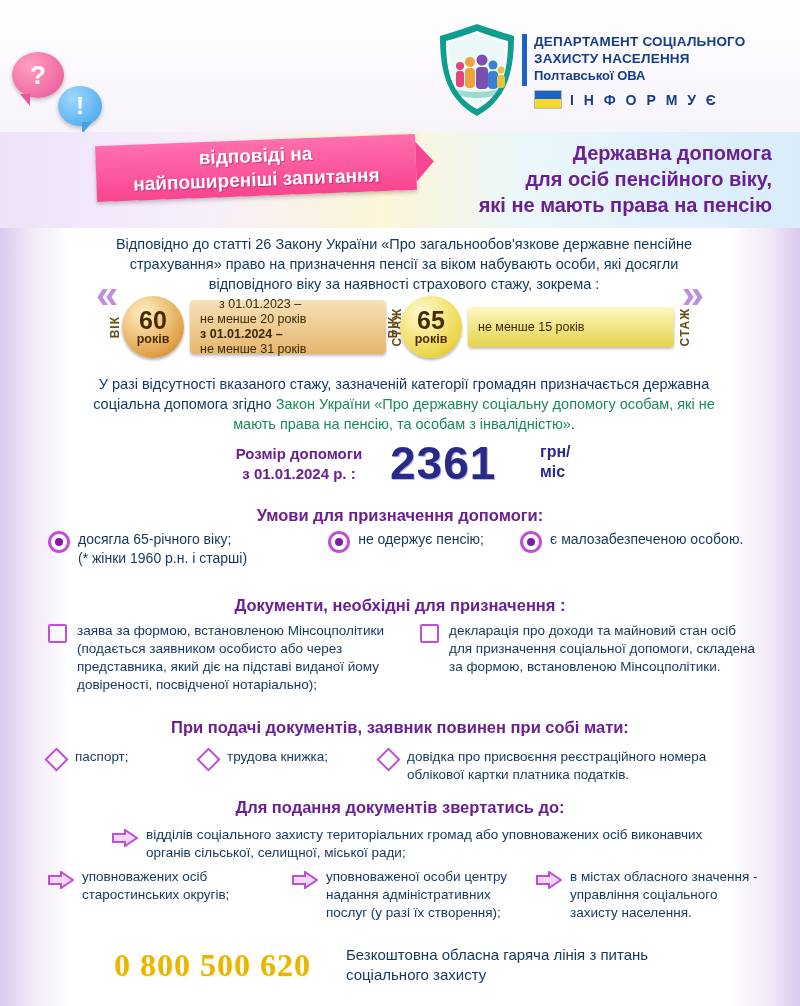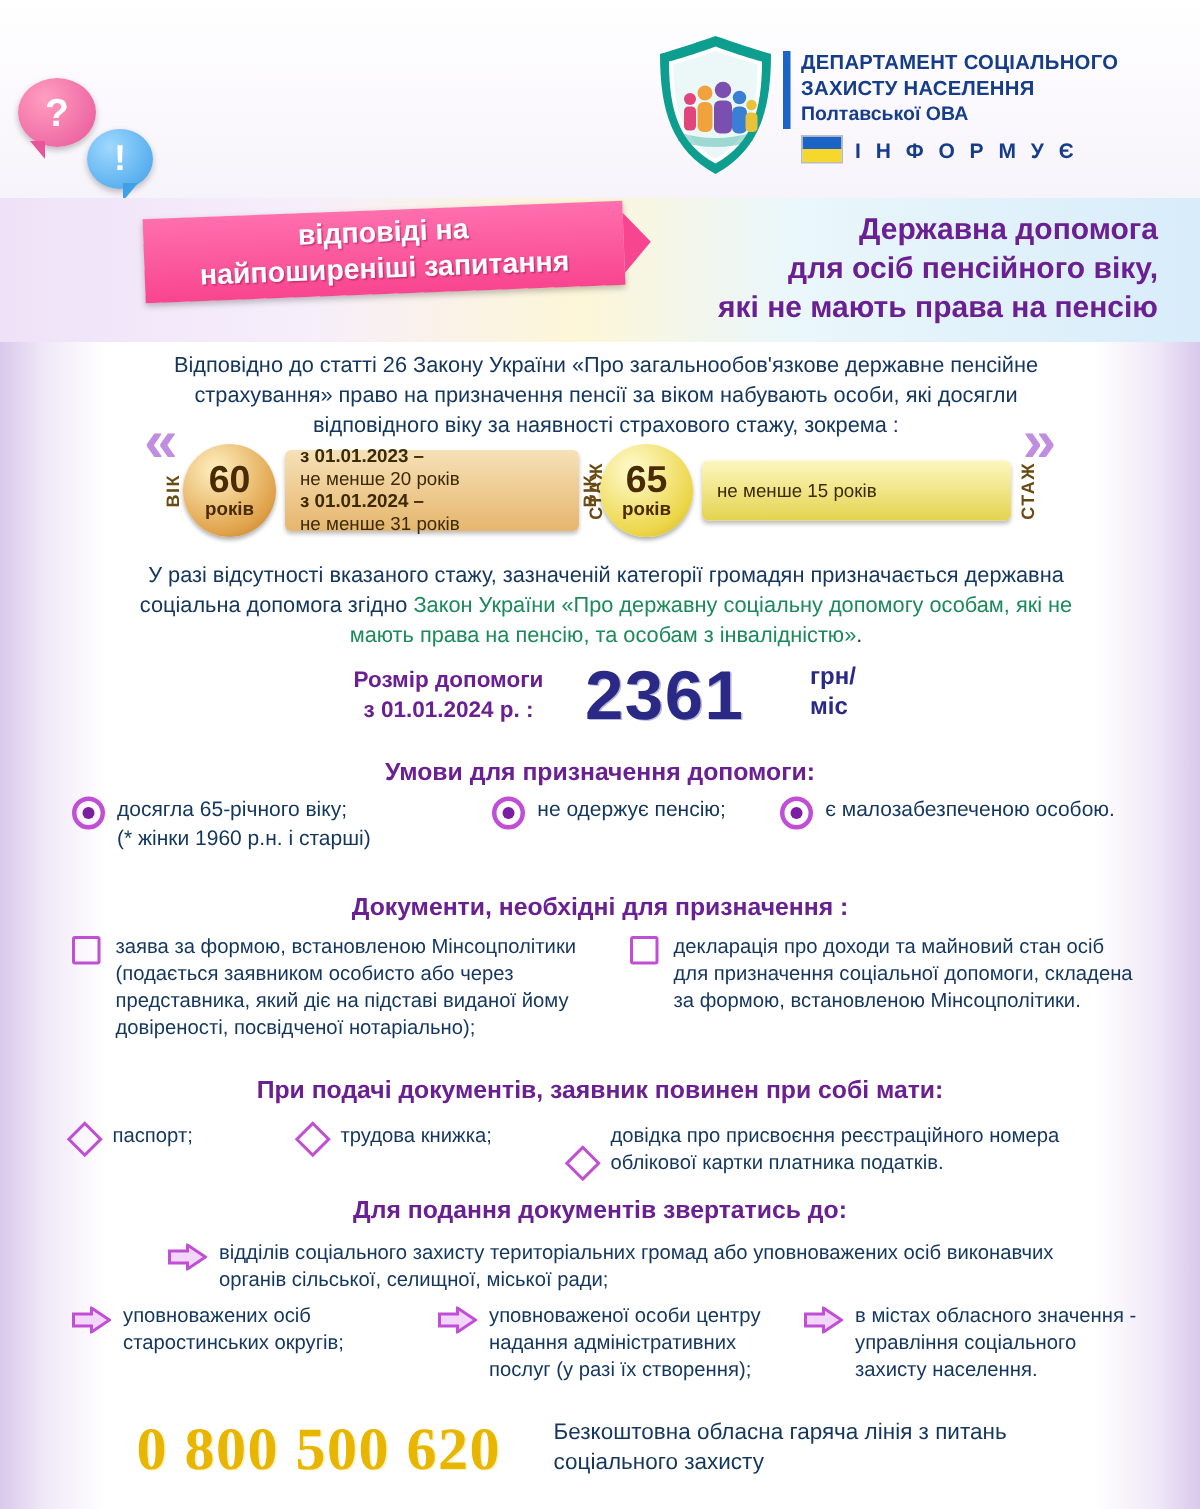--- a/index.html
+++ b/index.html
@@ -400,21 +400,21 @@
     position: absolute;
     left: 0; top: 934px;
     width: 800px; height: 62px;
     display: flex;
     align-items: center;
     justify-content: center;
   }
   .hot-num {
     color: #e8b500;
     font-weight: bold;
-    font-size: 40px;
+    font-size: 32px;
     letter-spacing: 1px;
     margin-right: 35px;
     text-shadow: 1px 1px 0 #fff2bd;
     font-family: "Liberation Serif", serif;
   }
   .hot-text {
     color: #13365e;
     font-size: 15px;
     line-height: 20px;
     font-weight: normal;
@@ -493,21 +493,21 @@
   <div class="chev right">»</div>
 
   <div class="age-row">
     <div class="flex-row" style="position:absolute; left:0; top:0;">
       <div class="vert-label" style="color:#6b4a12;">ВІК</div>
       <div class="age-circle c60">
         <div class="num">60</div>
         <div class="unit">років</div>
       </div>
       <div class="stage-box stage-left" style="margin-left:6px;">
-        <div style="font-weight:bold;">з 01.01.2023 –</div>
+        <div style="font-weight:normal;margin-left:19px;">з 01.01.2023 –</div>
         <div>не менше 20 років</div>
         <div style="font-weight:bold;">з 01.01.2024 –</div>
         <div>не менше 31 років</div>
       </div>
       <div class="vert-label" style="color:#6b4a12; margin-left:4px;">СТАЖ</div>
     </div>
 
     <div class="flex-row" style="position:absolute; right:0; top:0;">
       <div class="vert-label" style="color:#6b4a12;">ВІК</div>
       <div class="age-circle c65">
@@ -569,21 +569,21 @@
   <div class="sec-head" style="top:718px;">При подачі документів, заявник повинен при собі мати:</div>
   <div class="bring-row">
     <div style="display:flex; width:152px;">
       <div class="dia"></div>
       <div class="bring-text">паспорт;</div>
     </div>
     <div style="display:flex; width:180px;">
       <div class="dia"></div>
       <div class="bring-text">трудова книжка;</div>
     </div>
-    <div style="display:flex; width:340px;align-items:flex-end;">
+    <div style="display:flex; width:340px;">
       <div class="dia"></div>
       <div class="bring-text">довідка про присвоєння реєстраційного номера облікової картки платника податків.</div>
     </div>
   </div>
 
   <div class="sec-head" style="top:798px;">Для подання документів звертатись до:</div>
 
   <div class="apply-1">
     <div class="arrow">
       <svg width="26" height="18" viewBox="0 0 26 18">

